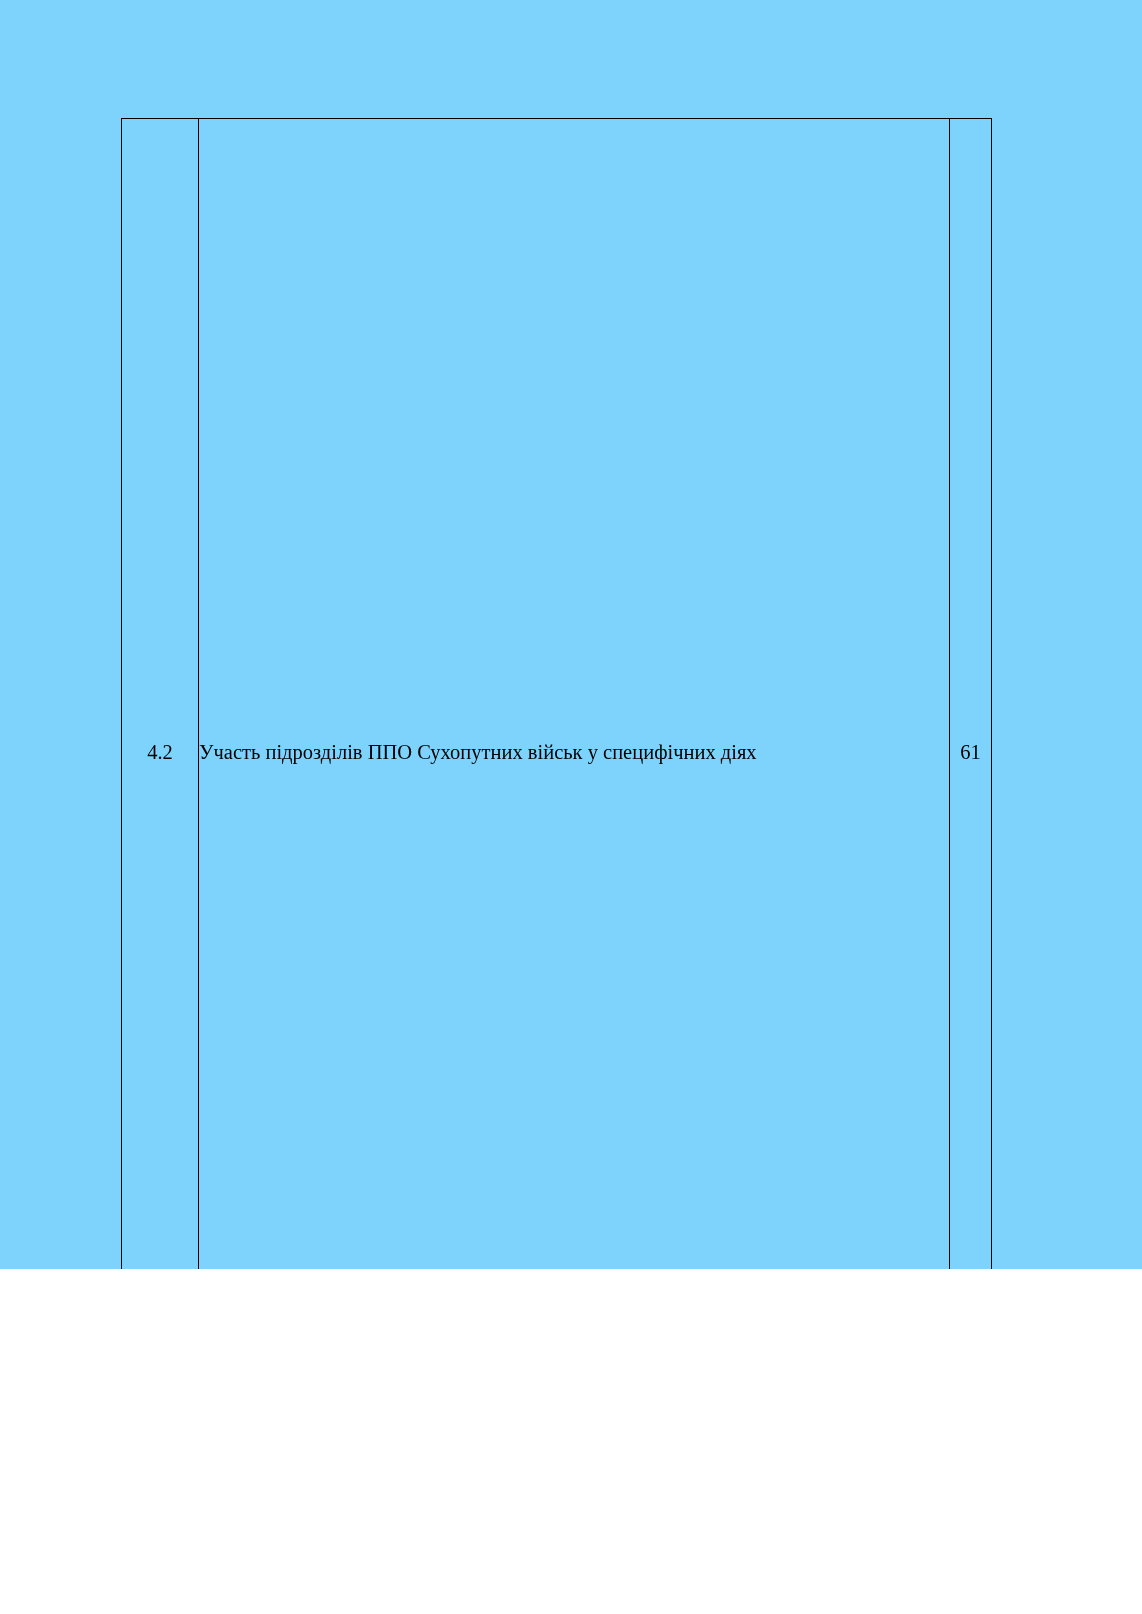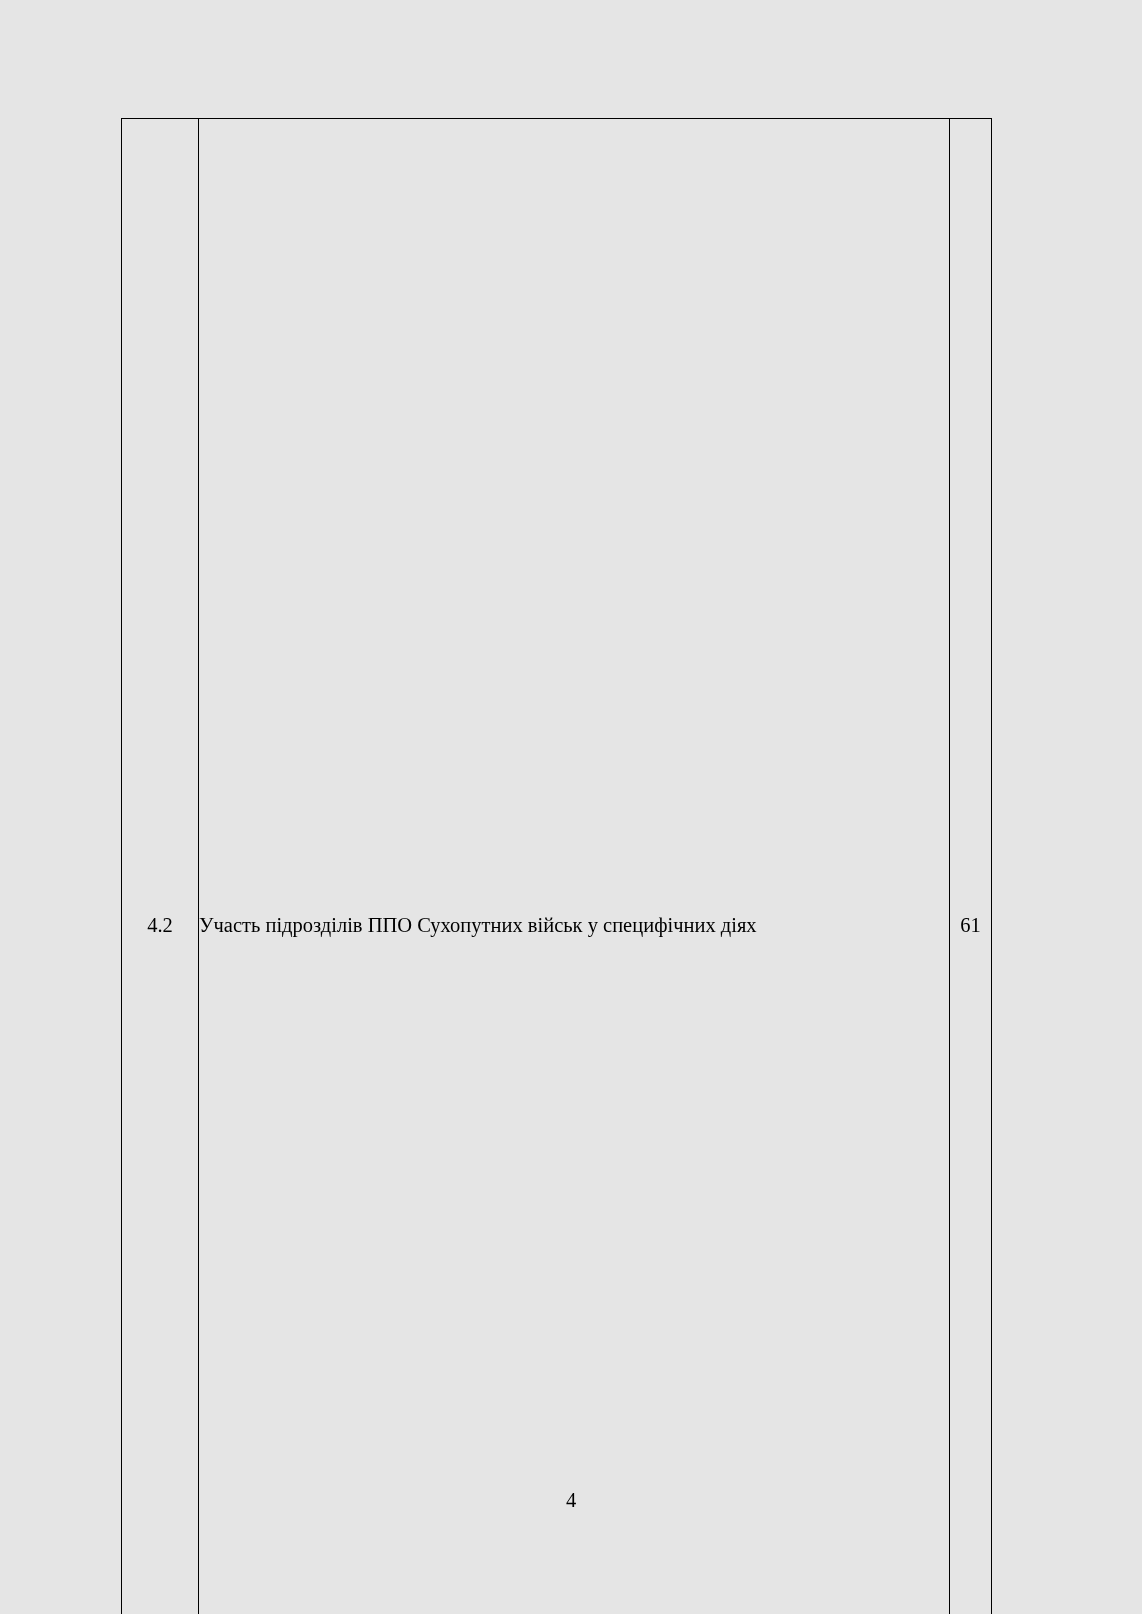--- a/index.html
+++ b/index.html
@@ -7,22 +7,22 @@
     padding: 0;
     background: #ffffff;
   }
   body {
     font-family: "Liberation Serif", "DejaVu Serif", serif;
     color: #000000;
   }
   .page {
     position: relative;
     width: 1142px;
-    height: 1614px;
-    background: #e5e5e5;
+    height: 1269px;
+    background: #7dd3fc;
     box-sizing: border-box;
     overflow: hidden;
   }
   .toc-table-wrap {
     position: absolute;
     left: 121px;
     top: 118px;
     width: 870px;
   }
   table.toc {

